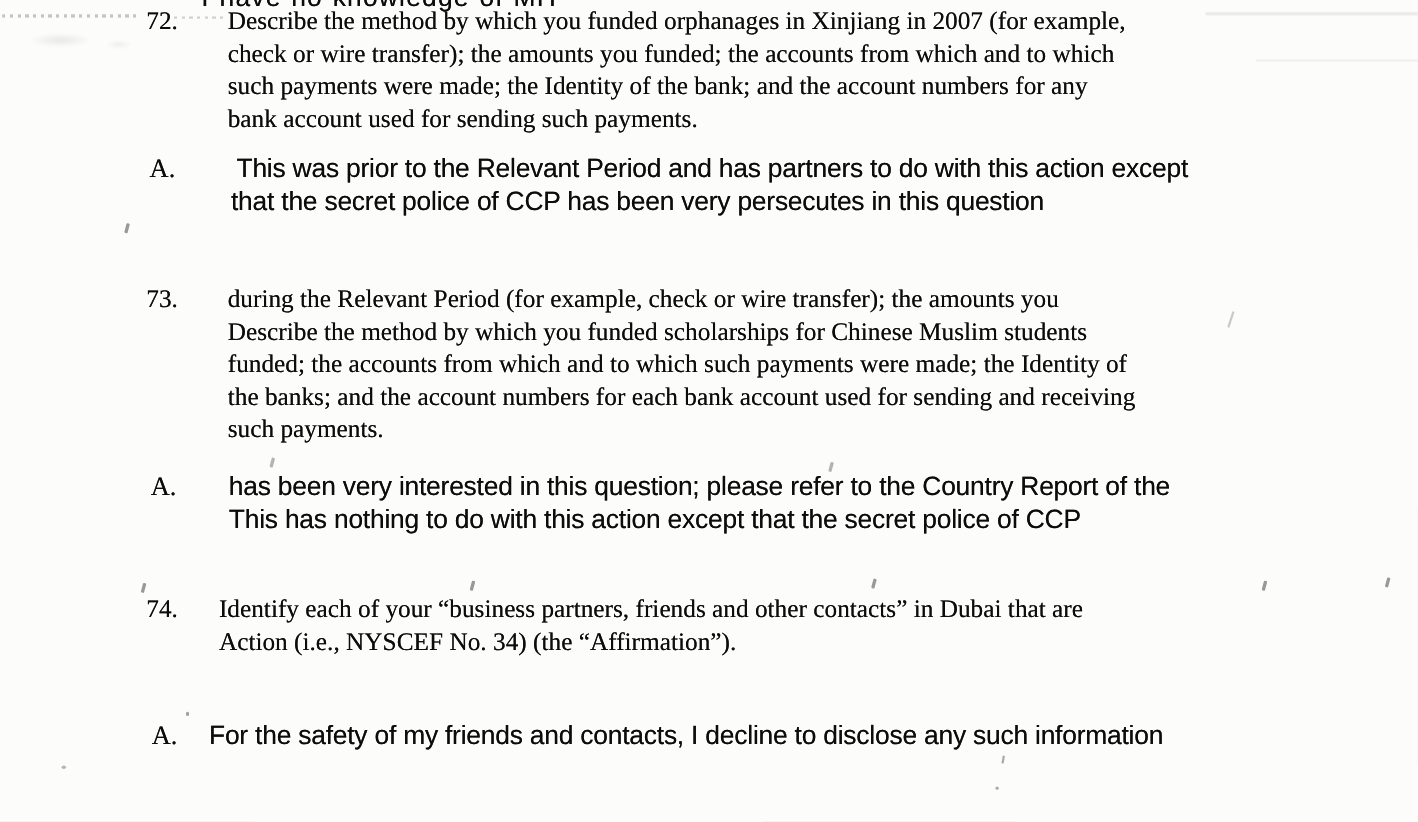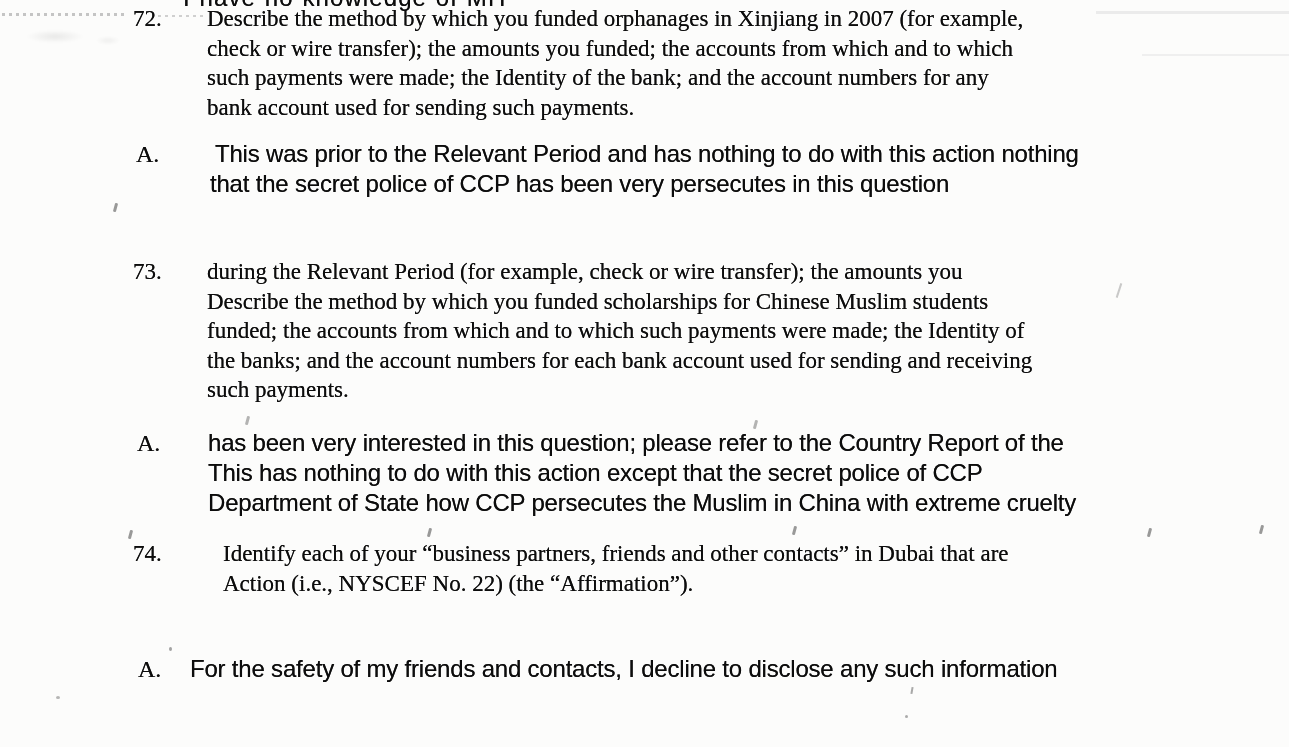--- a/index.html
+++ b/index.html
@@ -50,44 +50,43 @@
   <div class="abs serif ink marker" style="left:133px;top:4px;">72.</div>
   <div class="abs serif ink lines" style="left:207px;top:4px;">
     <div>Describe the method by which you funded orphanages in Xinjiang in 2007 (for example,</div>
     <div>check or wire transfer); the amounts you funded; the accounts from which and to which</div>
     <div>such payments were made; the Identity of the bank; and the account numbers for any</div>
     <div>bank account used for sending such payments.</div>
   </div>
 
   <div class="abs serif ink marker" style="left:136px;top:140px;font-size:24px;">A.</div>
   <div class="abs sans ink lines" style="left:210px;top:139px;">
-    <div style="text-indent:5px;">This was prior to the Relevant Period and has nothing to do with this action nothing</div>
+    <div style="text-indent:5px;">This was prior to the Relevant Period and has partners to do with this action except</div>
     <div>that the secret police of CCP has been very persecutes in this question</div>
   </div>
 
   <div class="abs serif ink marker" style="left:133px;top:257px;">73.</div>
   <div class="abs serif ink lines" style="left:207px;top:257px;">
     <div>during the Relevant Period (for example, check or wire transfer); the amounts you</div>
     <div>Describe the method by which you funded scholarships for Chinese Muslim students</div>
     <div>funded; the accounts from which and to which such payments were made; the Identity of</div>
     <div>the banks; and the account numbers for each bank account used for sending and receiving</div>
     <div>such payments.</div>
   </div>
 
   <div class="abs serif ink marker" style="left:137px;top:429px;font-size:24px;">A.</div>
   <div class="abs sans ink lines" style="left:208px;top:428px;">
     <div>has been very interested in this question; please refer to the Country Report of the</div>
     <div>This has nothing to do with this action except that the secret police of CCP</div>
-    <div>Department of State how CCP persecutes the Muslim in China with extreme cruelty</div>
   </div>
 
   <div class="abs serif ink marker" style="left:133px;top:539px;">74.</div>
-  <div class="abs serif ink lines" style="left:223px;top:539px;">
+  <div class="abs serif ink lines" style="left:199px;top:539px;">
     <div>Identify each of your “business partners, friends and other contacts” in Dubai that are</div>
-    <div>Action (i.e., NYSCEF No. 22) (the “Affirmation”).</div>
+    <div>Action (i.e., NYSCEF No. 34) (the “Affirmation”).</div>
   </div>
 
   <div class="abs serif ink marker" style="left:138px;top:655px;font-size:24px;">A.</div>
   <div class="abs sans ink lines" style="left:190px;top:654px;">
     <div>For the safety of my friends and contacts, I decline to disclose any such information</div>
   </div>
 
   <div class="art dashes" style="left:2px;top:13px;width:126px;height:3px;"></div>
   <div class="art dashes" style="left:158px;top:15px;width:46px;height:2px;opacity:.6;"></div>
   <div class="art streak" style="left:1096px;top:11px;width:193px;height:3px;"></div>

